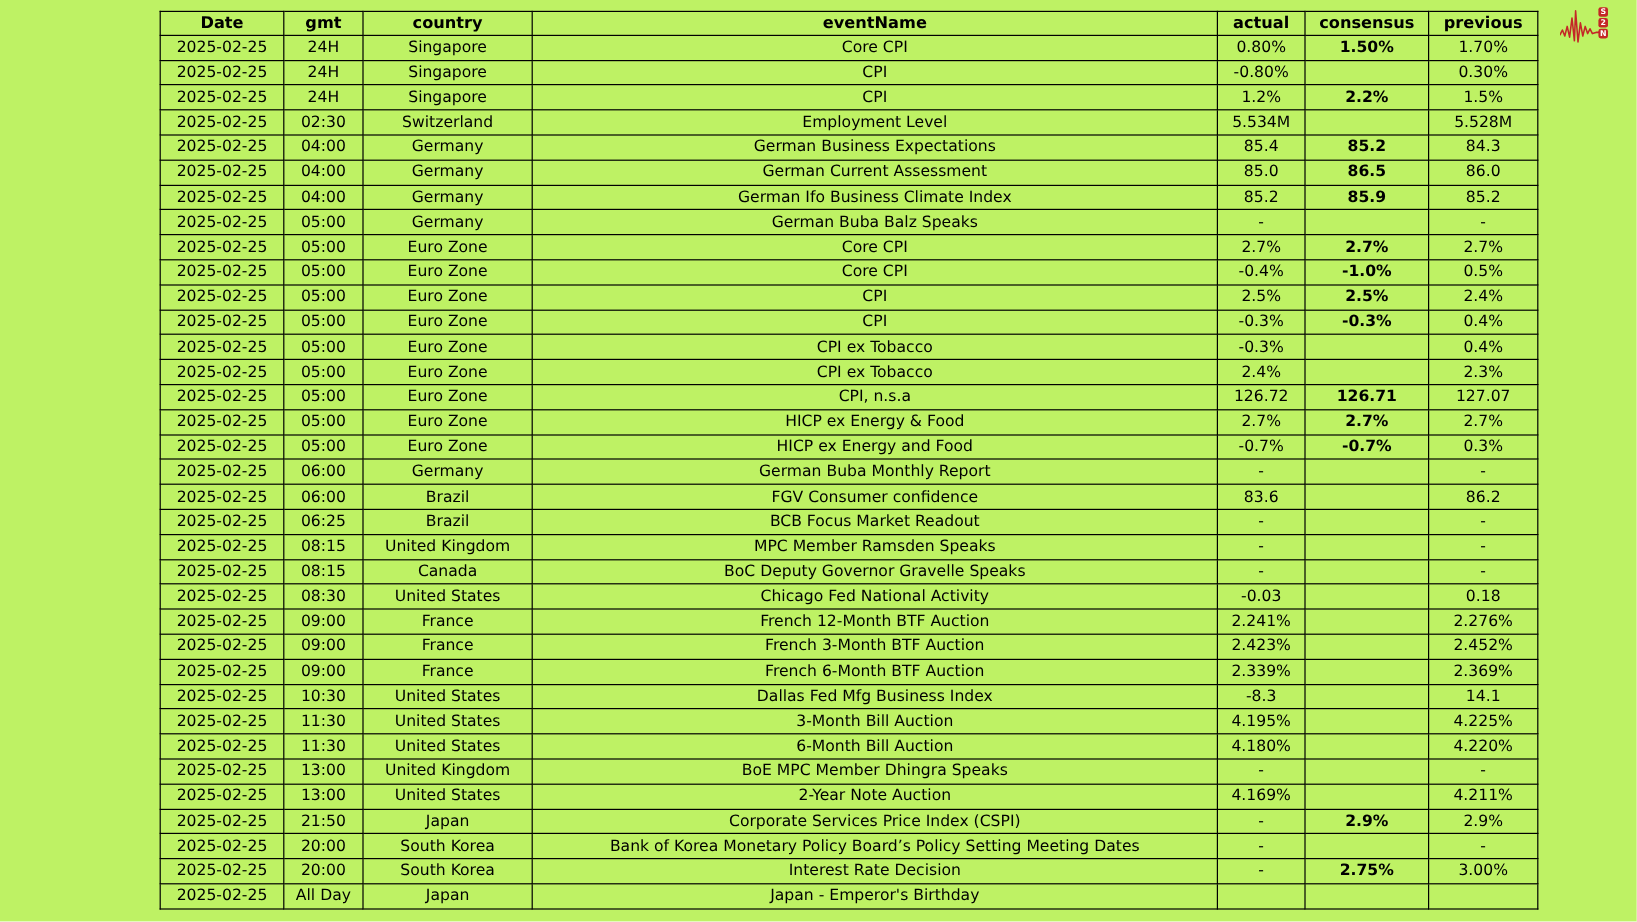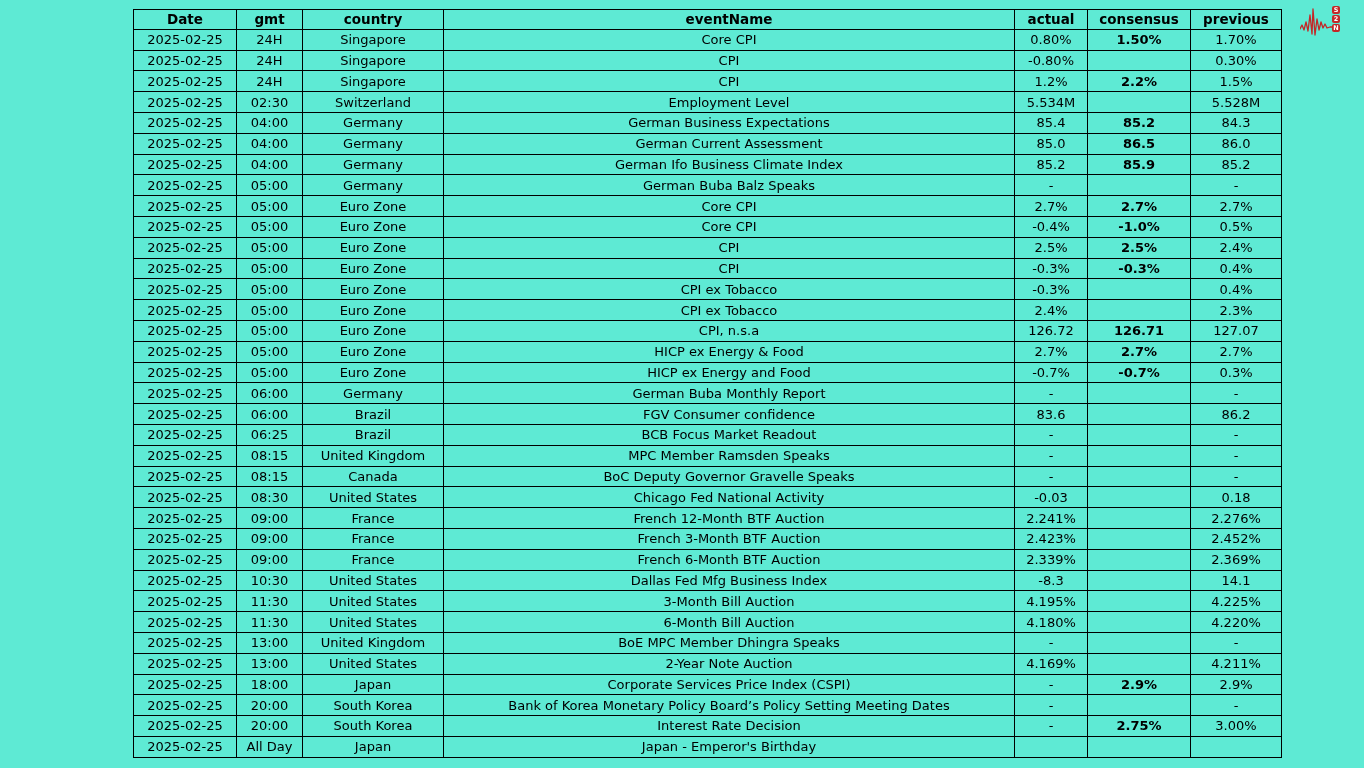--- a/index.html
+++ b/index.html
@@ -5,21 +5,21 @@
   html, body {
     margin: 0;
     padding: 0;
     background: #ffffff;
     font-family: "DejaVu Sans", "Liberation Sans", sans-serif;
   }
   .stage {
     position: relative;
     width: 1364px;
     height: 768px;
-    background: #5eead4;
+    background: #bef264;
     overflow: hidden;
   }
 
   
   table.calendar {
     position: absolute;
     left: 133px;
     top: 9px;
     width: 1100px;
     height: 749px;
@@ -389,21 +389,21 @@
           <td class="col-0">2025-02-25</td>
           <td class="col-1">13:00</td>
           <td class="col-2">United States</td>
           <td class="col-3">2-Year Note Auction</td>
           <td class="col-4">4.169%</td>
           <td class="col-5"></td>
           <td class="col-6">4.211%</td>
         </tr>
         <tr>
           <td class="col-0">2025-02-25</td>
-          <td class="col-1">18:00</td>
+          <td class="col-1">21:50</td>
           <td class="col-2">Japan</td>
           <td class="col-3">Corporate Services Price Index (CSPI)</td>
           <td class="col-4">-</td>
           <td class="col-5">2.9%</td>
           <td class="col-6">2.9%</td>
         </tr>
         <tr>
           <td class="col-0">2025-02-25</td>
           <td class="col-1">20:00</td>
           <td class="col-2">South Korea</td>

